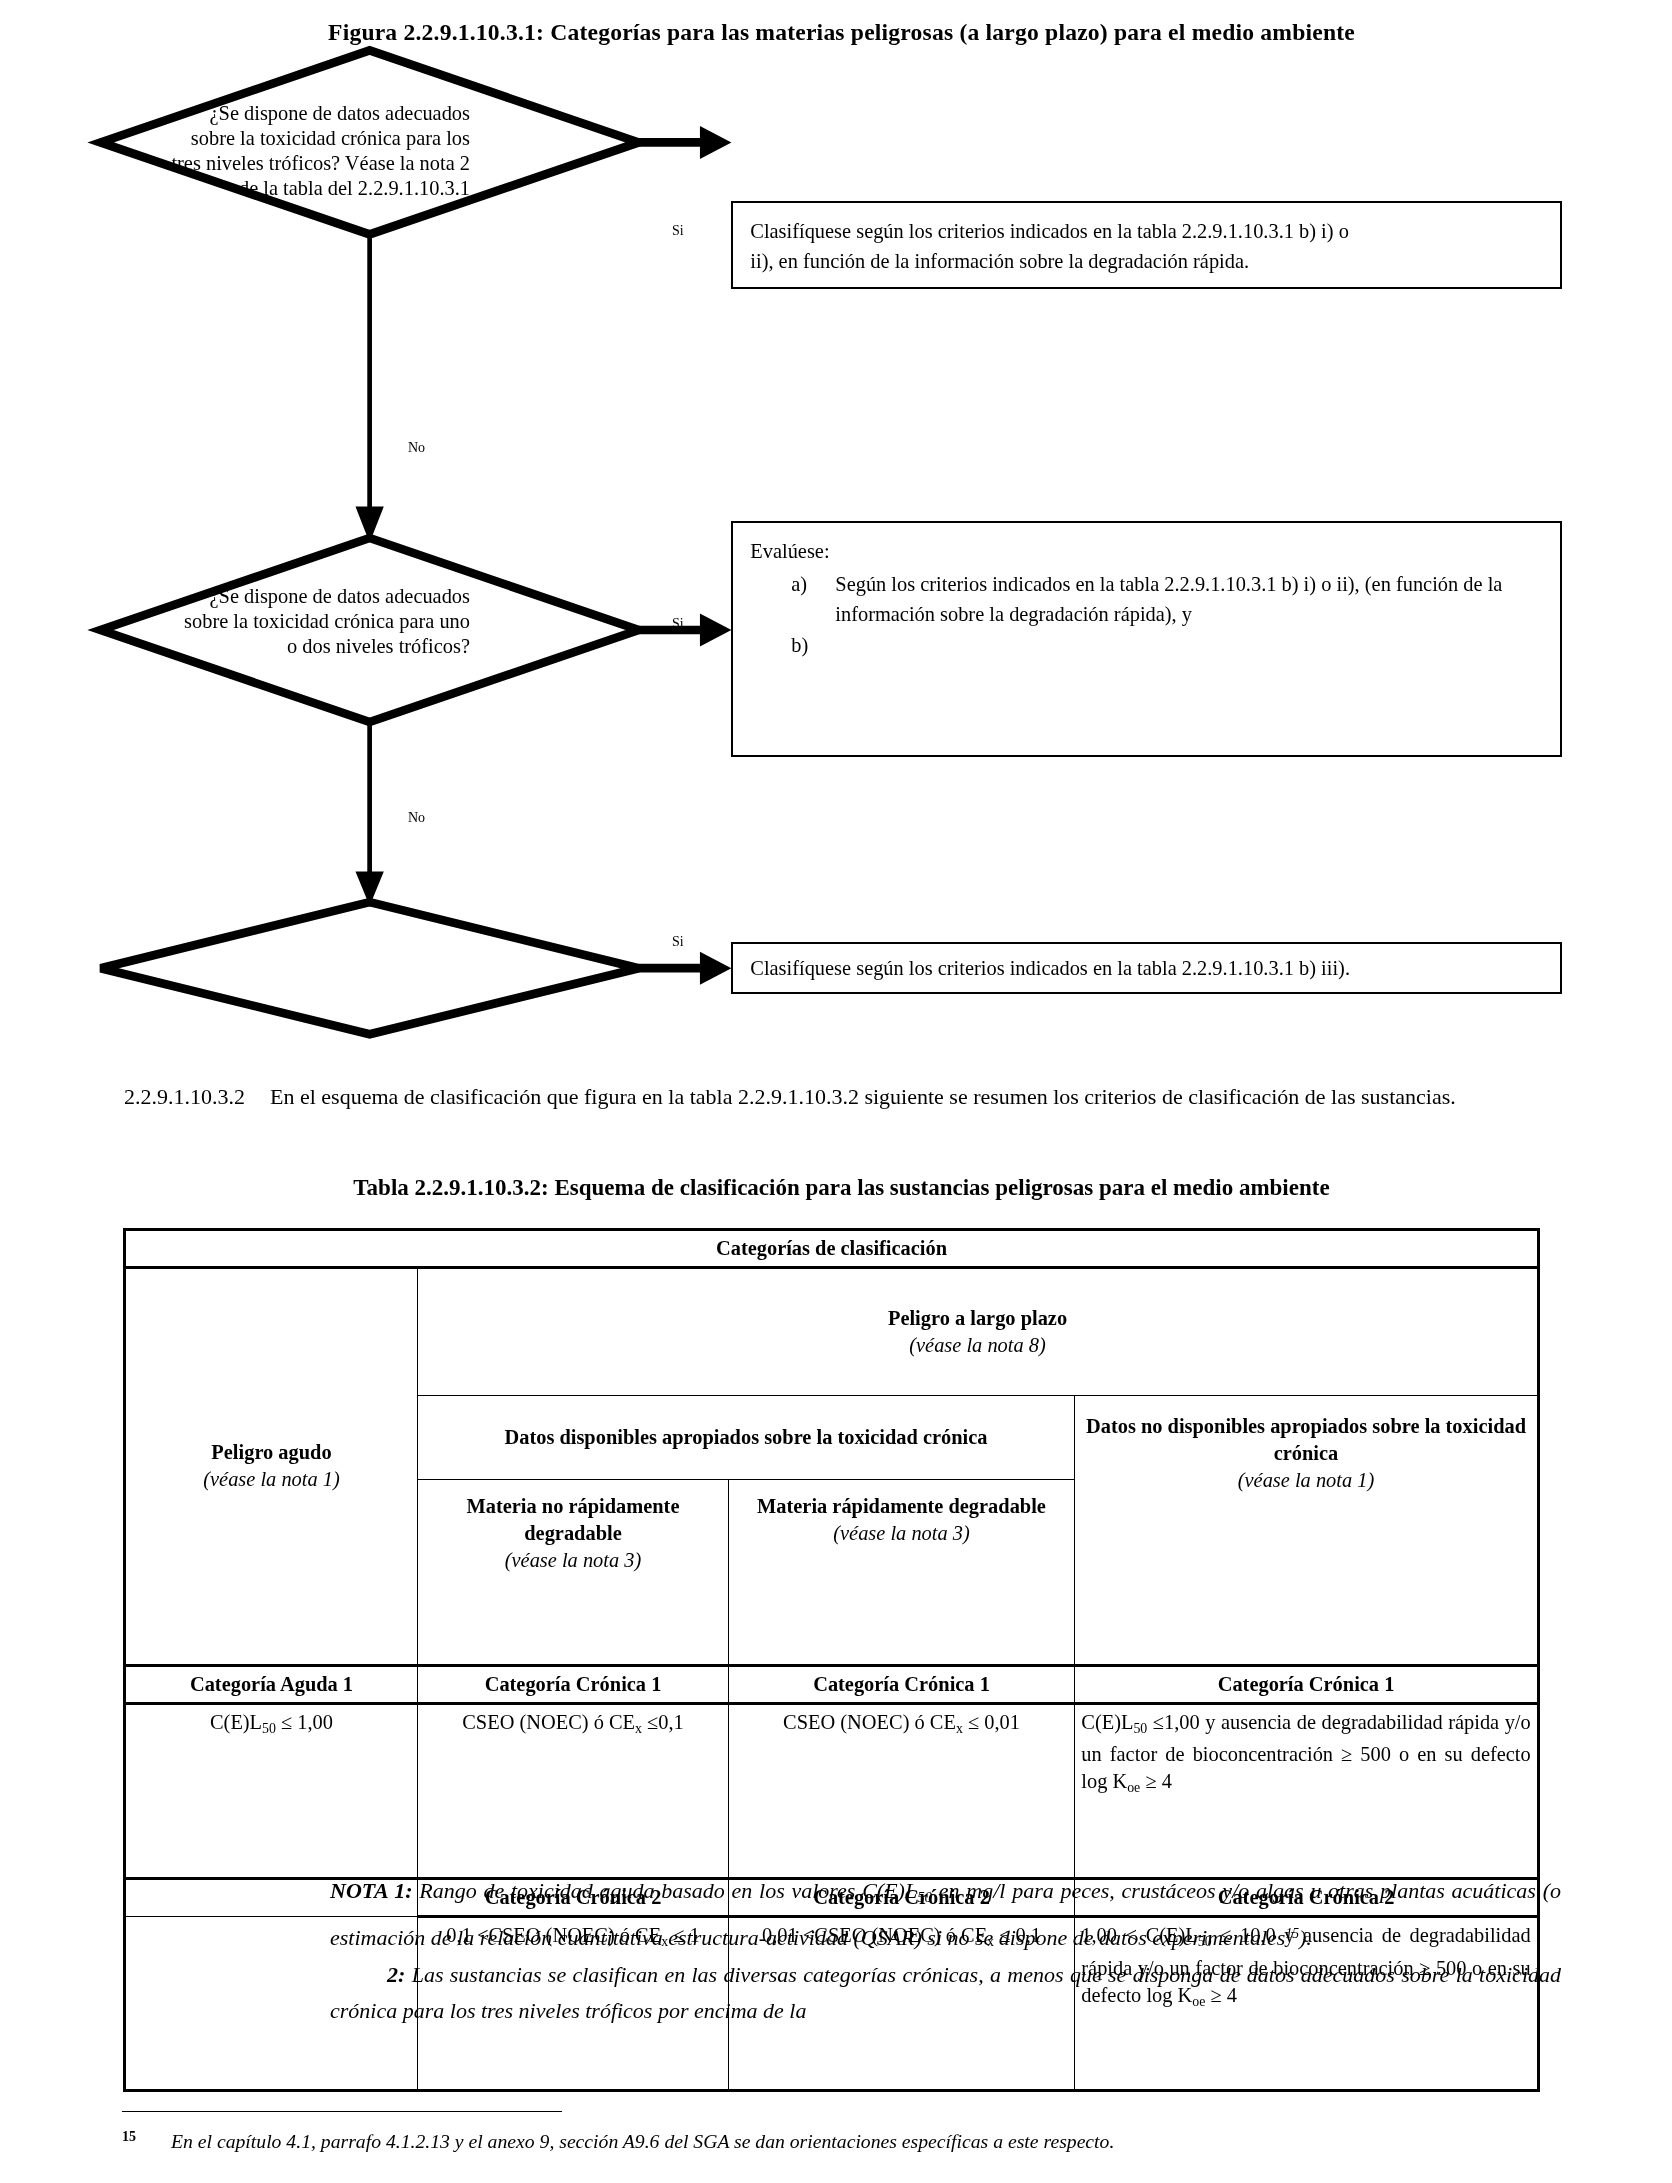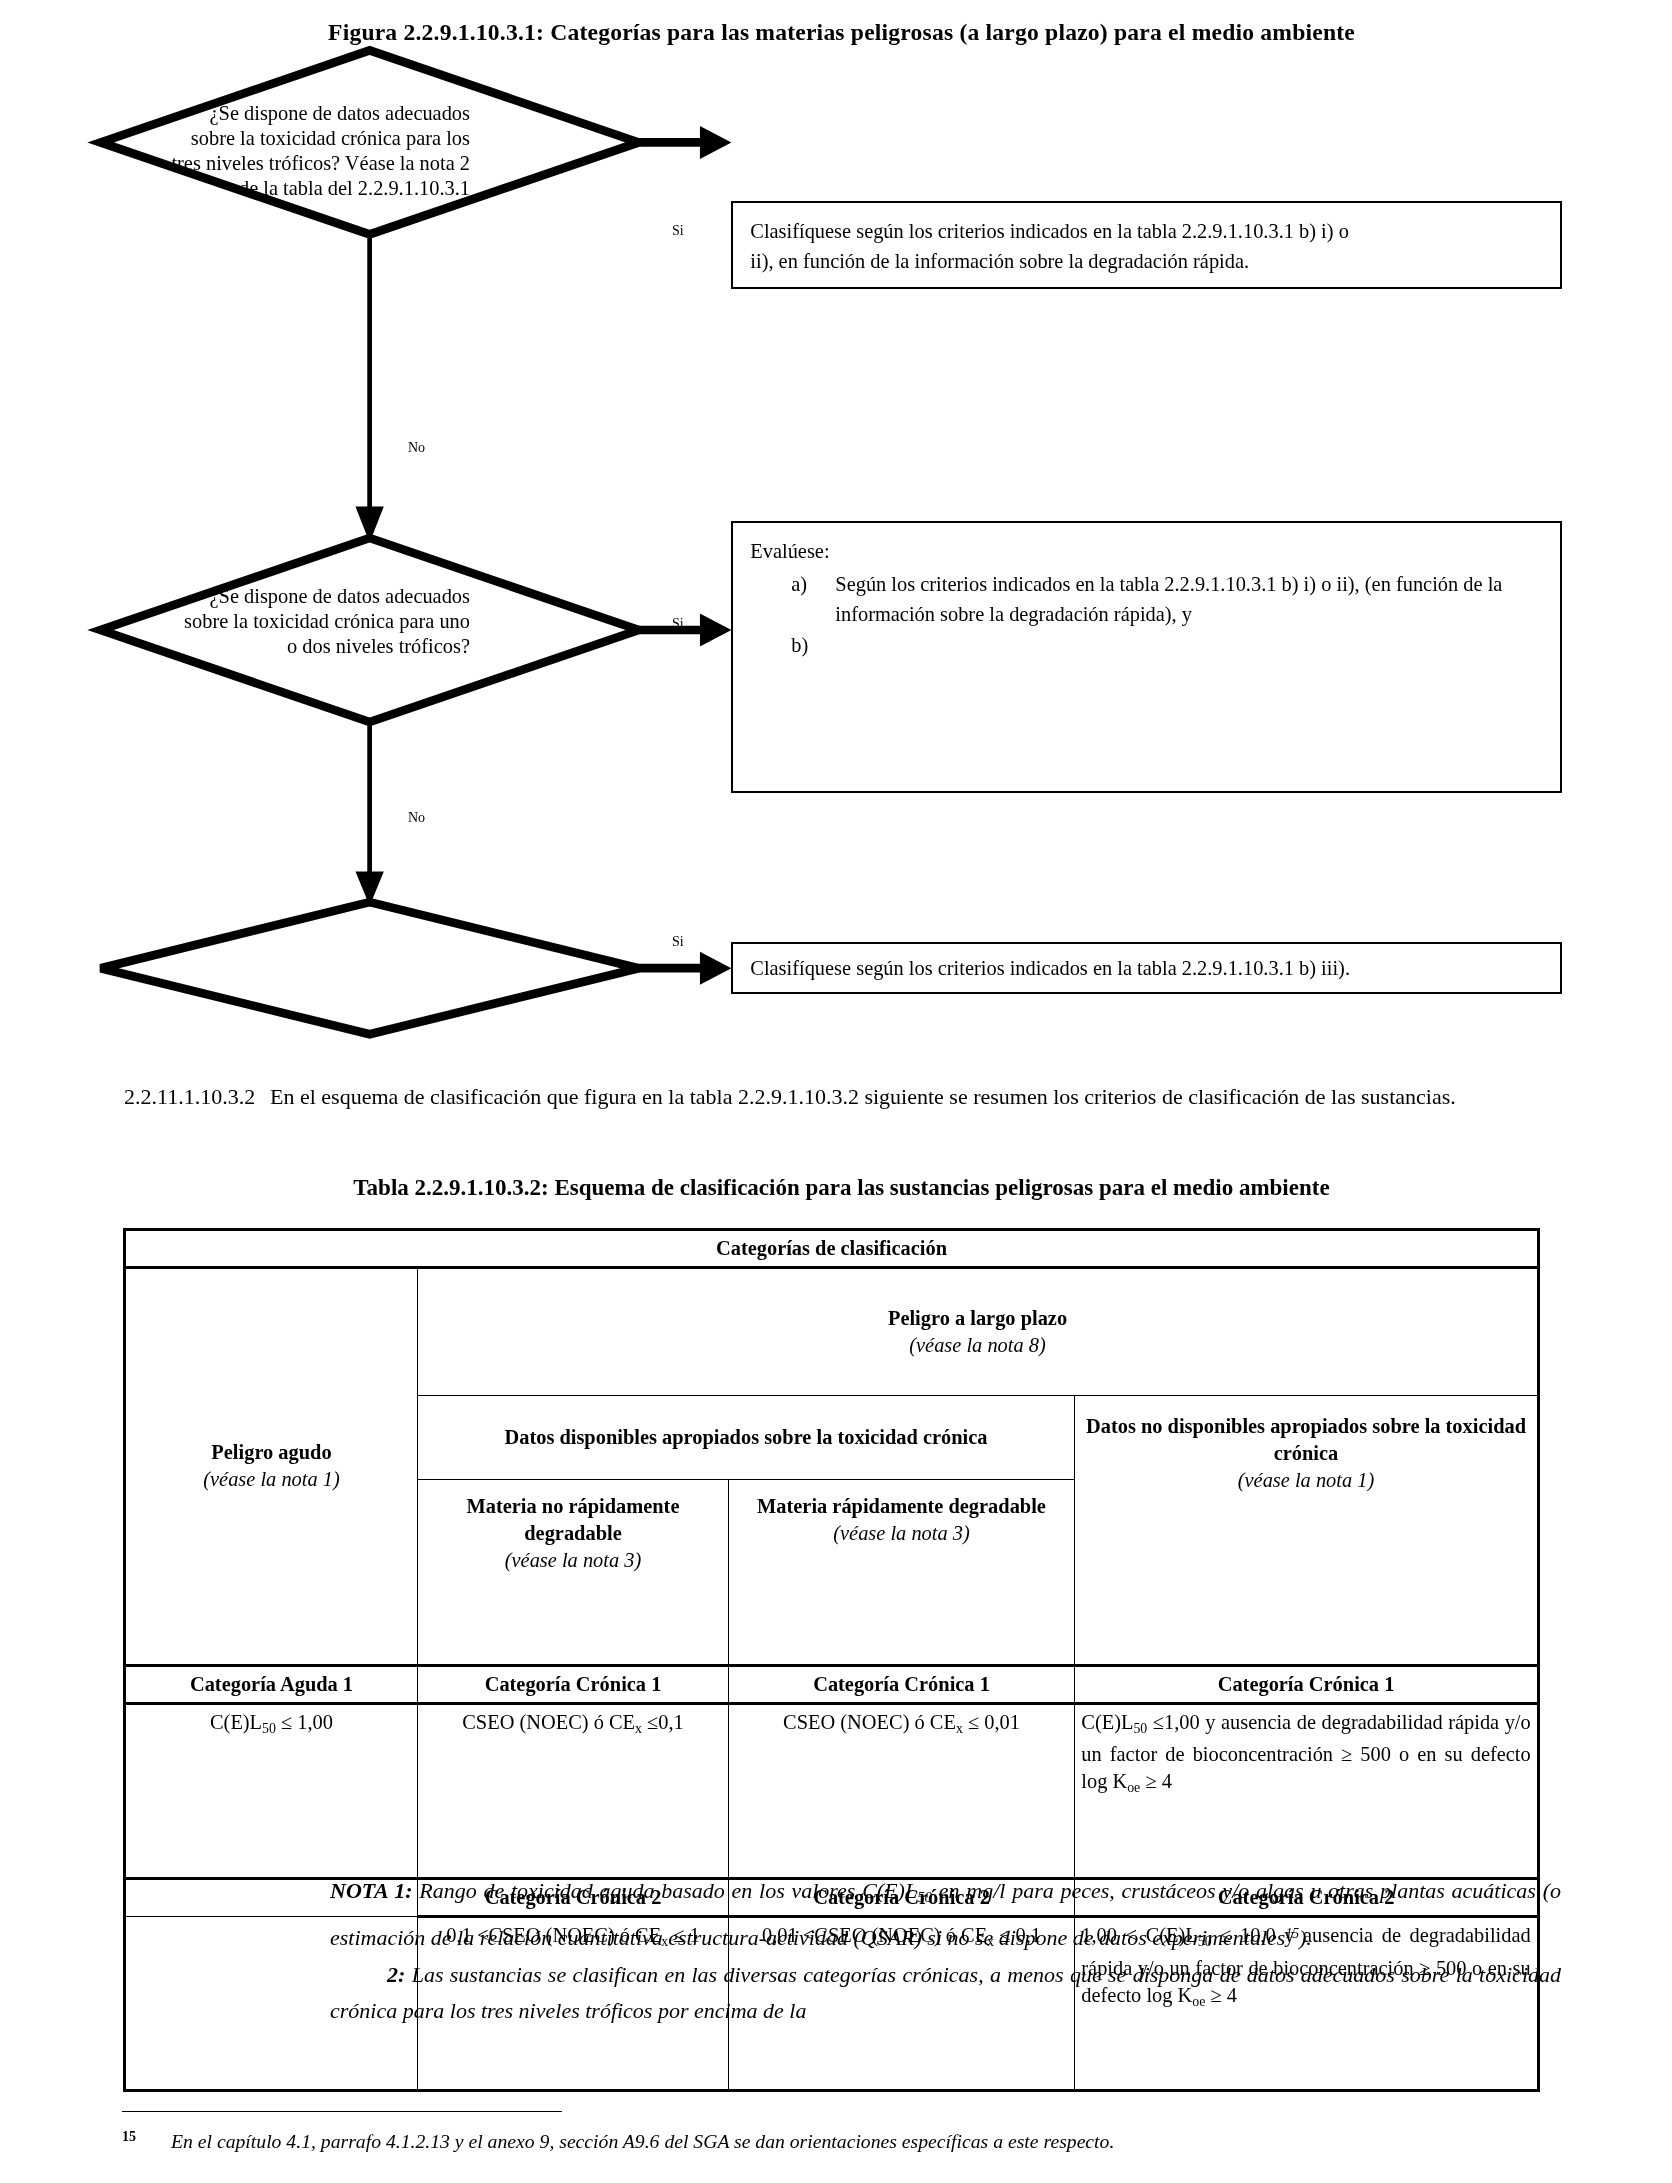--- a/index.html
+++ b/index.html
@@ -71,21 +71,21 @@
     box-sizing: border-box;
     background: #ffffff;
     font-size: 20.4px;
     line-height: 30px;
   }
   #box1 {
     left: 731px; top: 201px; width: 831px; height: 88px;
     padding: 12.6px 17.3px 0 17.3px;
   }
   #box2 {
-    left: 731px; top: 521px; width: 831px; height: 272px;
+    left: 731px; top: 521px; width: 831px; height: 236px;
     padding: 12.6px 17.3px 0 17.3px;
   }
   #box3 {
     left: 731px; top: 942px; width: 831px; height: 52px;
     padding: 9.4px 17.3px 0 17.3px;
   }
   #box1-line1, #box1-line2 { display: block; }
 
   .eval-list {
     margin: 3.1px 0 0 0;
@@ -275,21 +275,21 @@
       </li>
     </ul>
   </div>
 
   <div class="flow-box" id="box3">
     <span>Clasifíquese según los criterios indicados en la tabla 2.2.9.1.10.3.1 b) iii).</span>
   </div>
 </div>
 
 <div id="para-10-3-2">
-  <span class="num">2.2.11.1.10.3.2</span>
+  <span class="num">2.2.9.1.10.3.2</span>
   <span class="body">En el esquema de clasificación que figura en la tabla 2.2.9.1.10.3.2 siguiente se resumen los criterios de clasificación de las sustancias.</span>
 </div>
 
 <div id="table-caption">Tabla 2.2.9.1.10.3.2: Esquema de clasificación para las sustancias peligrosas para el medio ambiente</div>
 
 <table id="class-table">
   <colgroup>
     <col style="width:293px">
     <col style="width:311px">
     <col style="width:346px">

